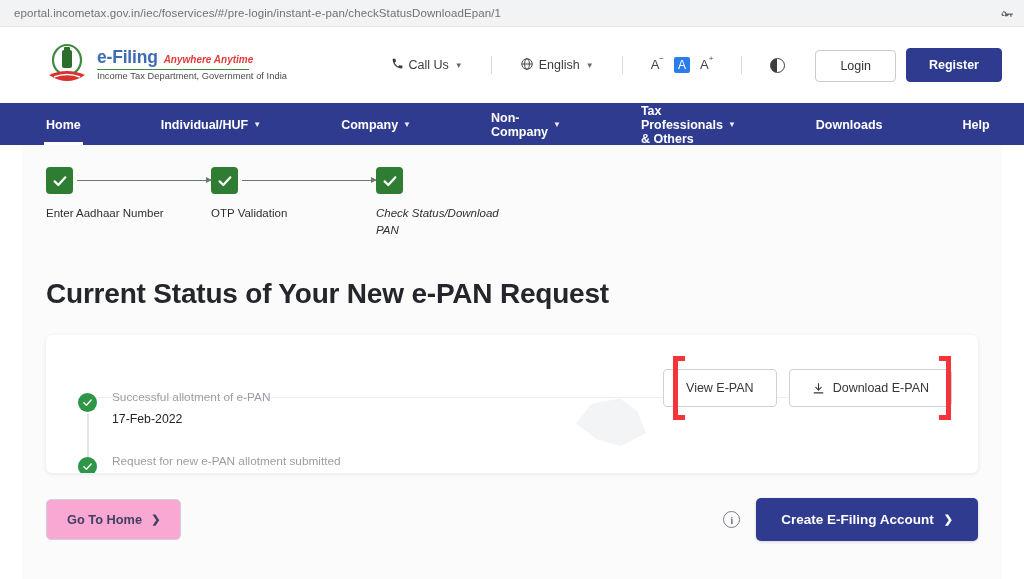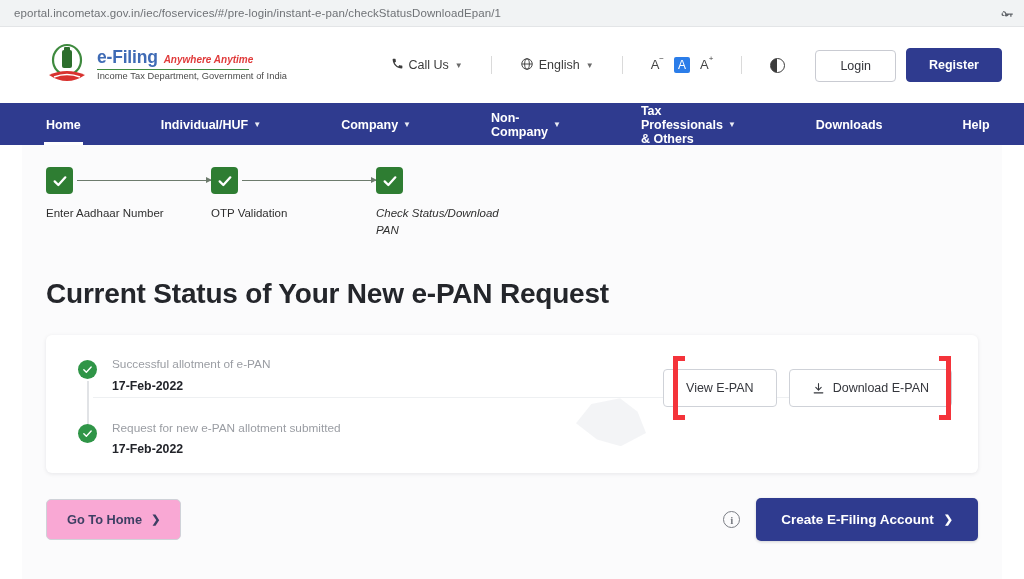--- a/index.html
+++ b/index.html
@@ -105,31 +105,31 @@
     margin-top:25px; background:#ffffff; border-radius:6px;
     box-shadow:0 1px 4px rgba(20,25,40,.09);
     height:138px; position:relative; display:flex; align-items:flex-start;
     padding:22px 26px 0 32px; overflow:hidden;
   }
   .watermark {
     position:absolute; left:530px; top:63px; width:70px; height:48px;
     background:#f1f2f4; opacity:.85;
     clip-path: polygon(22% 12%, 63% 0%, 88% 28%, 100% 72%, 64% 100%, 30% 86%, 0% 52%);
   }
-  .timeline { position:relative; z-index:2; width:400px; }
+  .timeline { position:relative; z-index:2; width:400px;margin-top:33px; }
   .tl-row { display:flex; gap:15px; position:relative; padding-bottom:4px; }
   .tl-row.first { padding-bottom:28px; }
   .tl-dot {
     width:19px; height:19px; border-radius:50%; background:#2f9547;
     display:flex; align-items:center; justify-content:center; flex:none; margin-top:3px;
   }
   .tl-dot svg { width:11px; height:11px; }
   .tl-line { position:absolute; left:9px; top:24px; width:1.5px; height:52px; background:#e1e3e6; }
   .tl-desc { font-size:11.8px; color:#9a9da3; line-height:1.3; }
-  .tl-date { font-size:12.3px; color:#22242a; font-weight:700; margin-top:6px; }
+  .tl-date { font-size:12.3px; color:#22242a; font-weight:400; margin-top:6px; }
   .tl-sep { position:absolute; left:47px; top:62px; width:845px; height:1px; background:#eef0f2; z-index:1; }
 
   .card-actions { position:absolute; right:26px; top:34px; display:flex; gap:12px; z-index:3; }
   .btn-outline {
     background:#ffffff; border:1px solid #cfd2d8; border-radius:4px;
     font-size:12.5px; color:#35373d; padding:11px 22px; font-weight:500;
     display:flex; align-items:center; gap:8px; white-space:nowrap;
   }
   .dl-icon { width:13px; height:13px; color:#35373d; }
   .bracket { position:absolute; width:12px; height:64px; z-index:4; }

